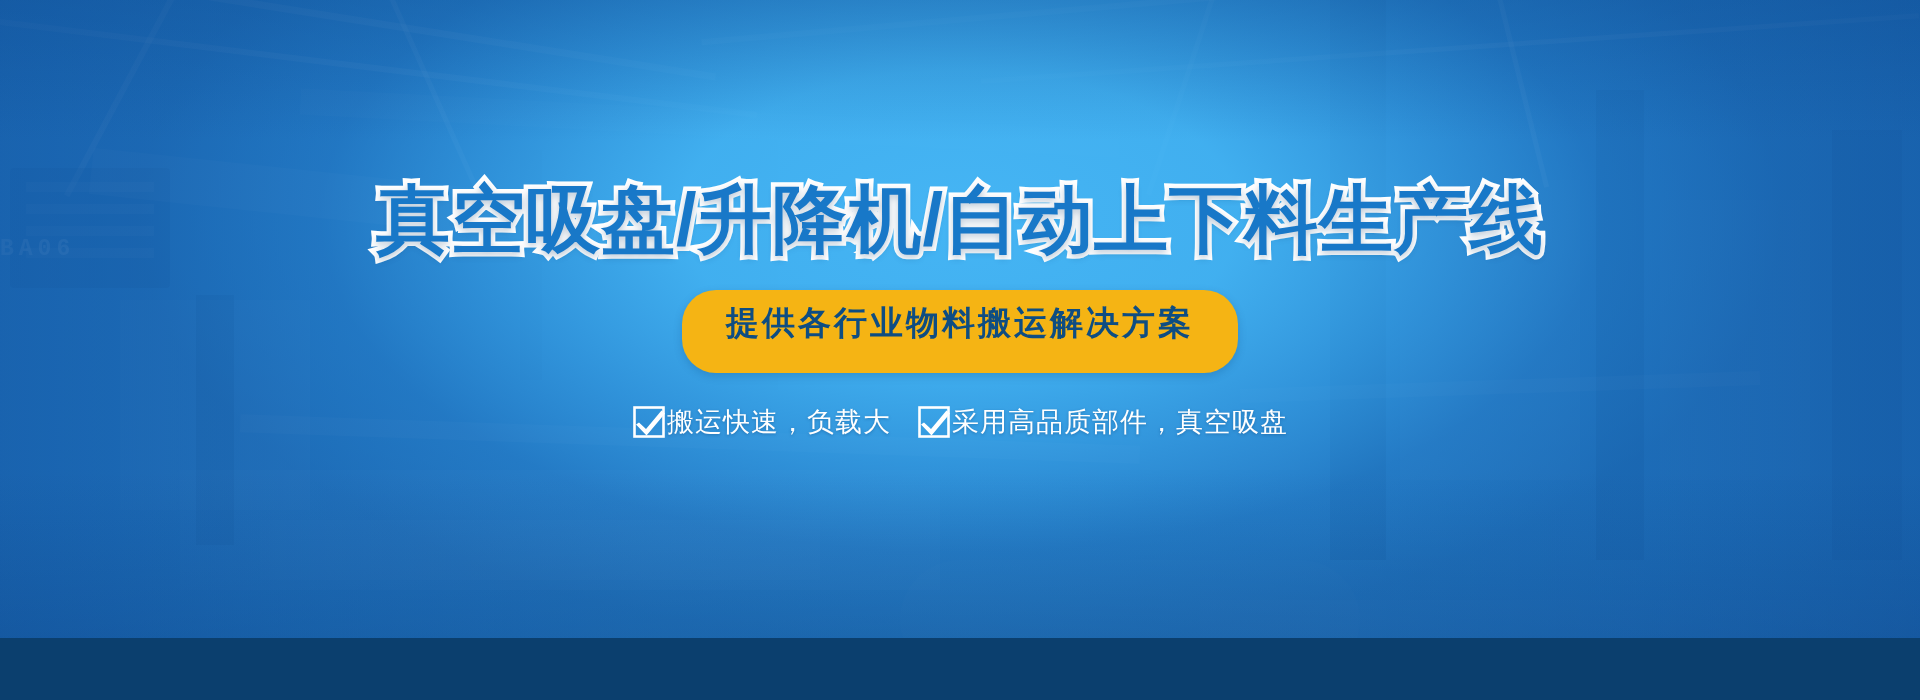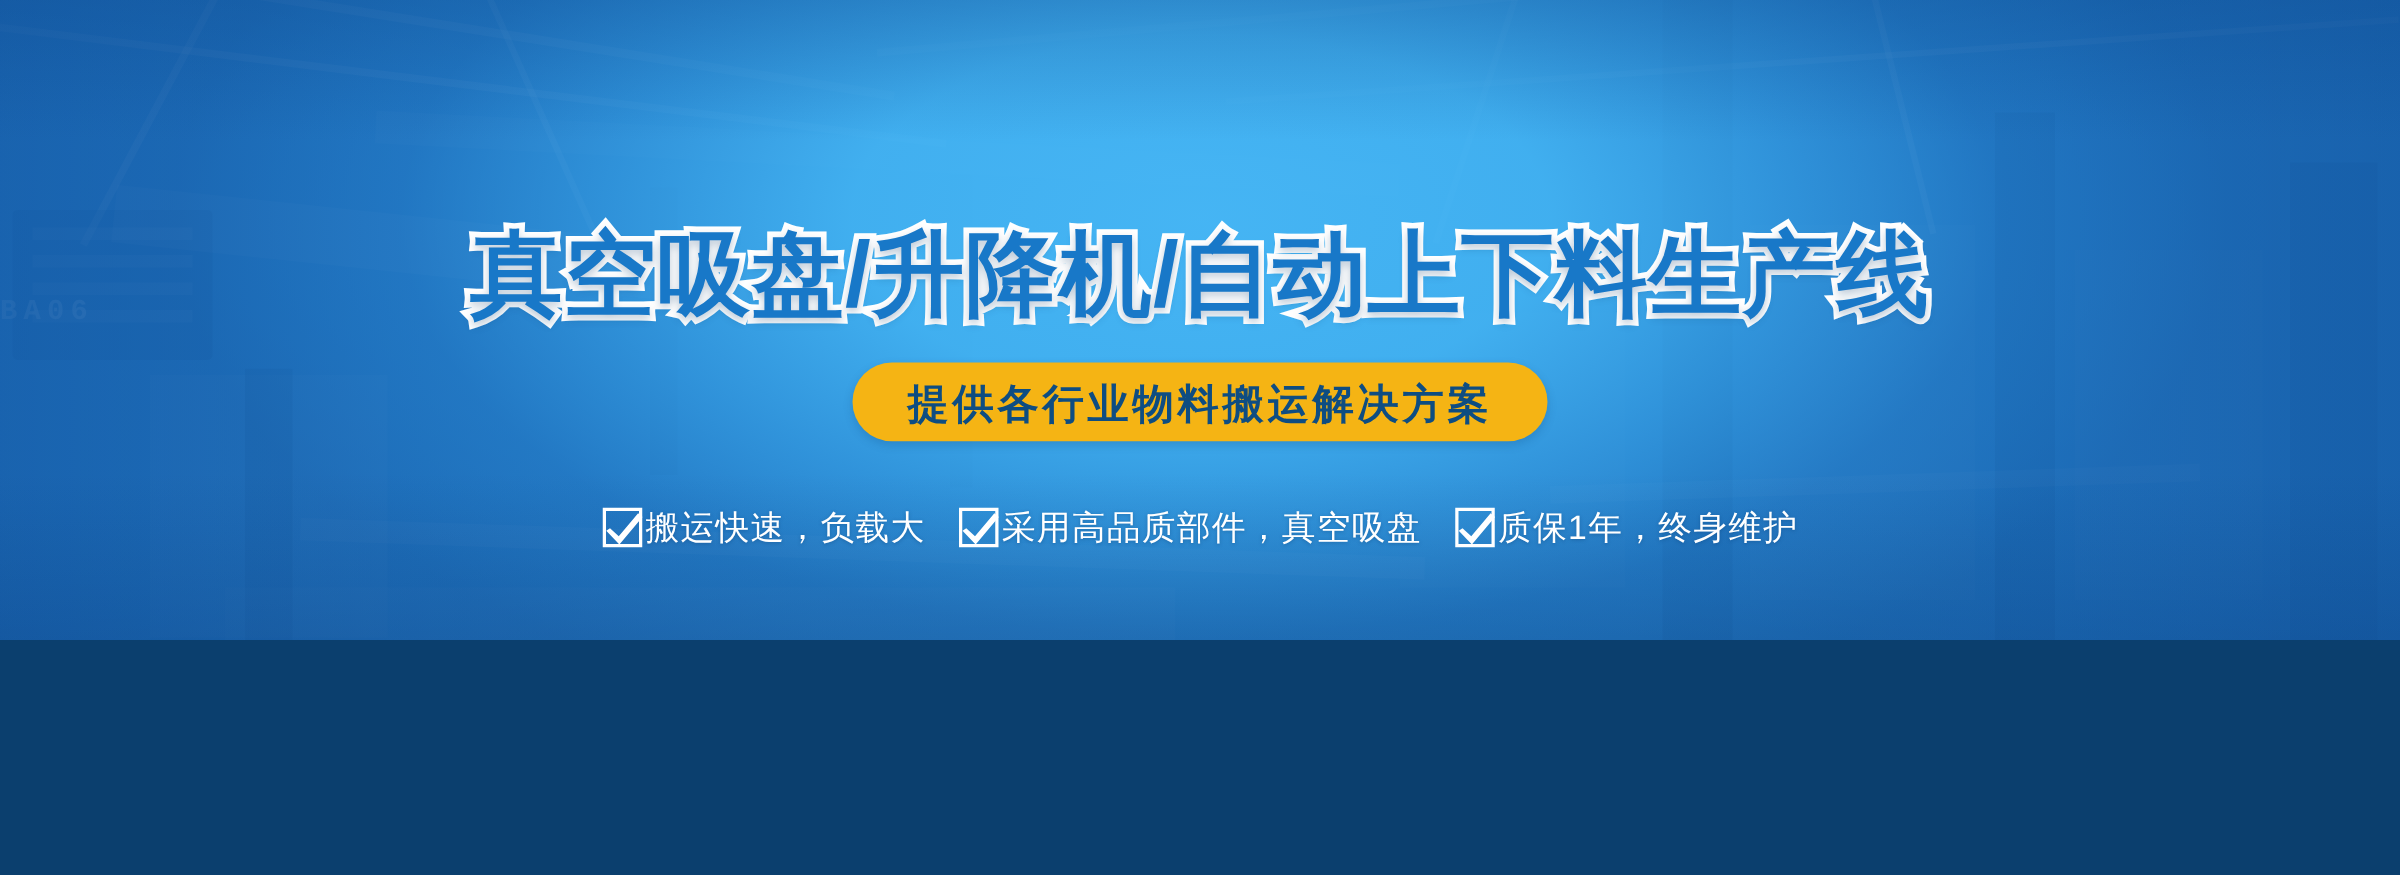--- a/index.html
+++ b/index.html
@@ -3,21 +3,21 @@
 <meta charset="utf-8">
 <style>
   html, body {
     margin: 0;
     padding: 0;
     background: #0b3f6e;
   }
   #banner {
     position: relative;
     width: 1920px;
-    height: 512px;
+    height: 638px;
     overflow: hidden;
     font-family: "Liberation Sans", "DejaVu Sans", sans-serif;
     user-select: none;
     text-decoration: underline;
   }
 
   
   .bg-photo {
     position: absolute;
     inset: 0;
@@ -109,21 +109,21 @@
     text-align: center;
   }
   .subpill {
     display: inline-block;
     background: #f5b414;
     color: #0e4d82;
     font-size: 33px;
     font-weight: 700;
     letter-spacing: 3px;
     line-height: 1;
-    padding: 16px 44px 14px 44px;
+    padding: 16px 44px 34px 44px;
     border-radius: 34px;
     box-shadow: 0 3px 8px rgba(10,60,115,0.22);
     white-space: nowrap;
   }
 
   .features {
     position: absolute;
     left: 0;
     right: 0;
     top: 405px;
@@ -222,23 +222,16 @@
       </div>
 
       <div class="feature">
         <svg class="check-icon" viewBox="0 0 34 34">
           <rect x="2.5" y="2.5" width="29" height="29" fill="none" stroke="#ffffff" stroke-width="2.6"></rect>
           <path d="M7 17.5 L14 24 L29.5 5.5 L33 8.5 L14.5 30.5 L4 19.5 Z" fill="#ffffff"></path>
         </svg>
         <span class="feature-label">采用高品质部件，真空吸盘</span>
       </div>
 
-      <div class="feature">
-        <svg class="check-icon" viewBox="0 0 34 34">
-          <rect x="2.5" y="2.5" width="29" height="29" fill="none" stroke="#ffffff" stroke-width="2.6"></rect>
-          <path d="M7 17.5 L14 24 L29.5 5.5 L33 8.5 L14.5 30.5 L4 19.5 Z" fill="#ffffff"></path>
-        </svg>
-        <span class="feature-label">质保1年，终身维护</span>
-      </div>
 
     </div>
   </div>
 </div>
 
 </body></html>

